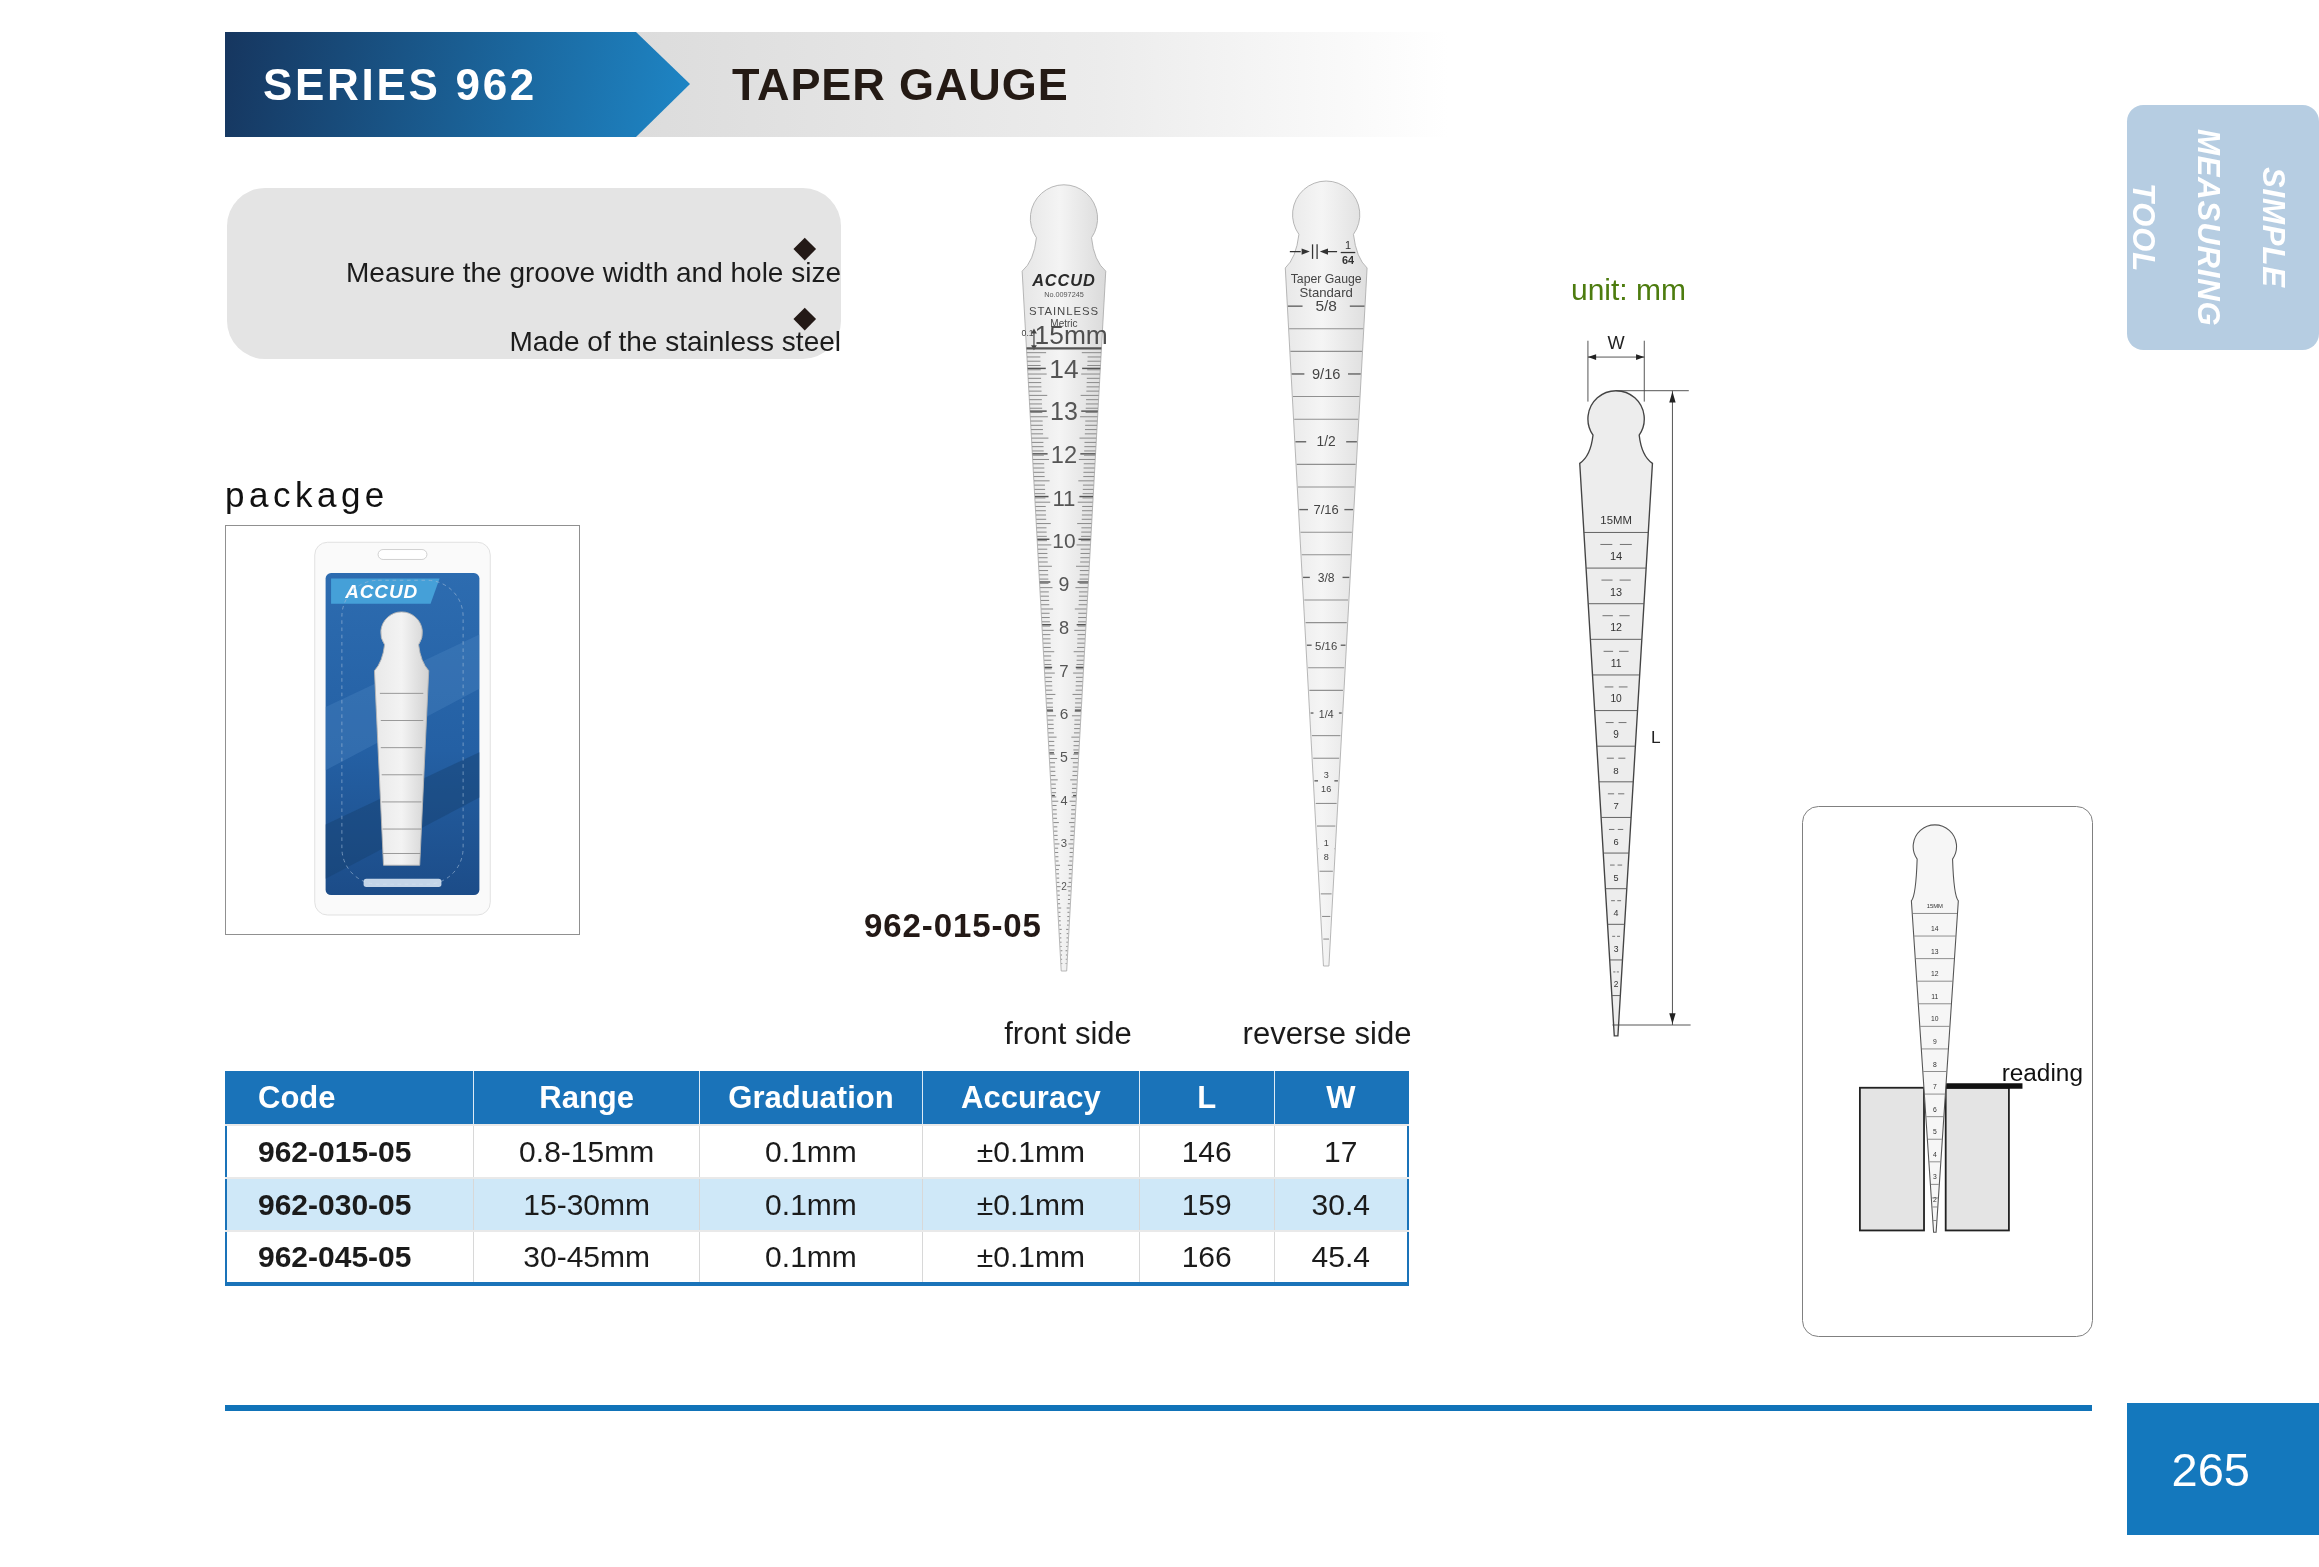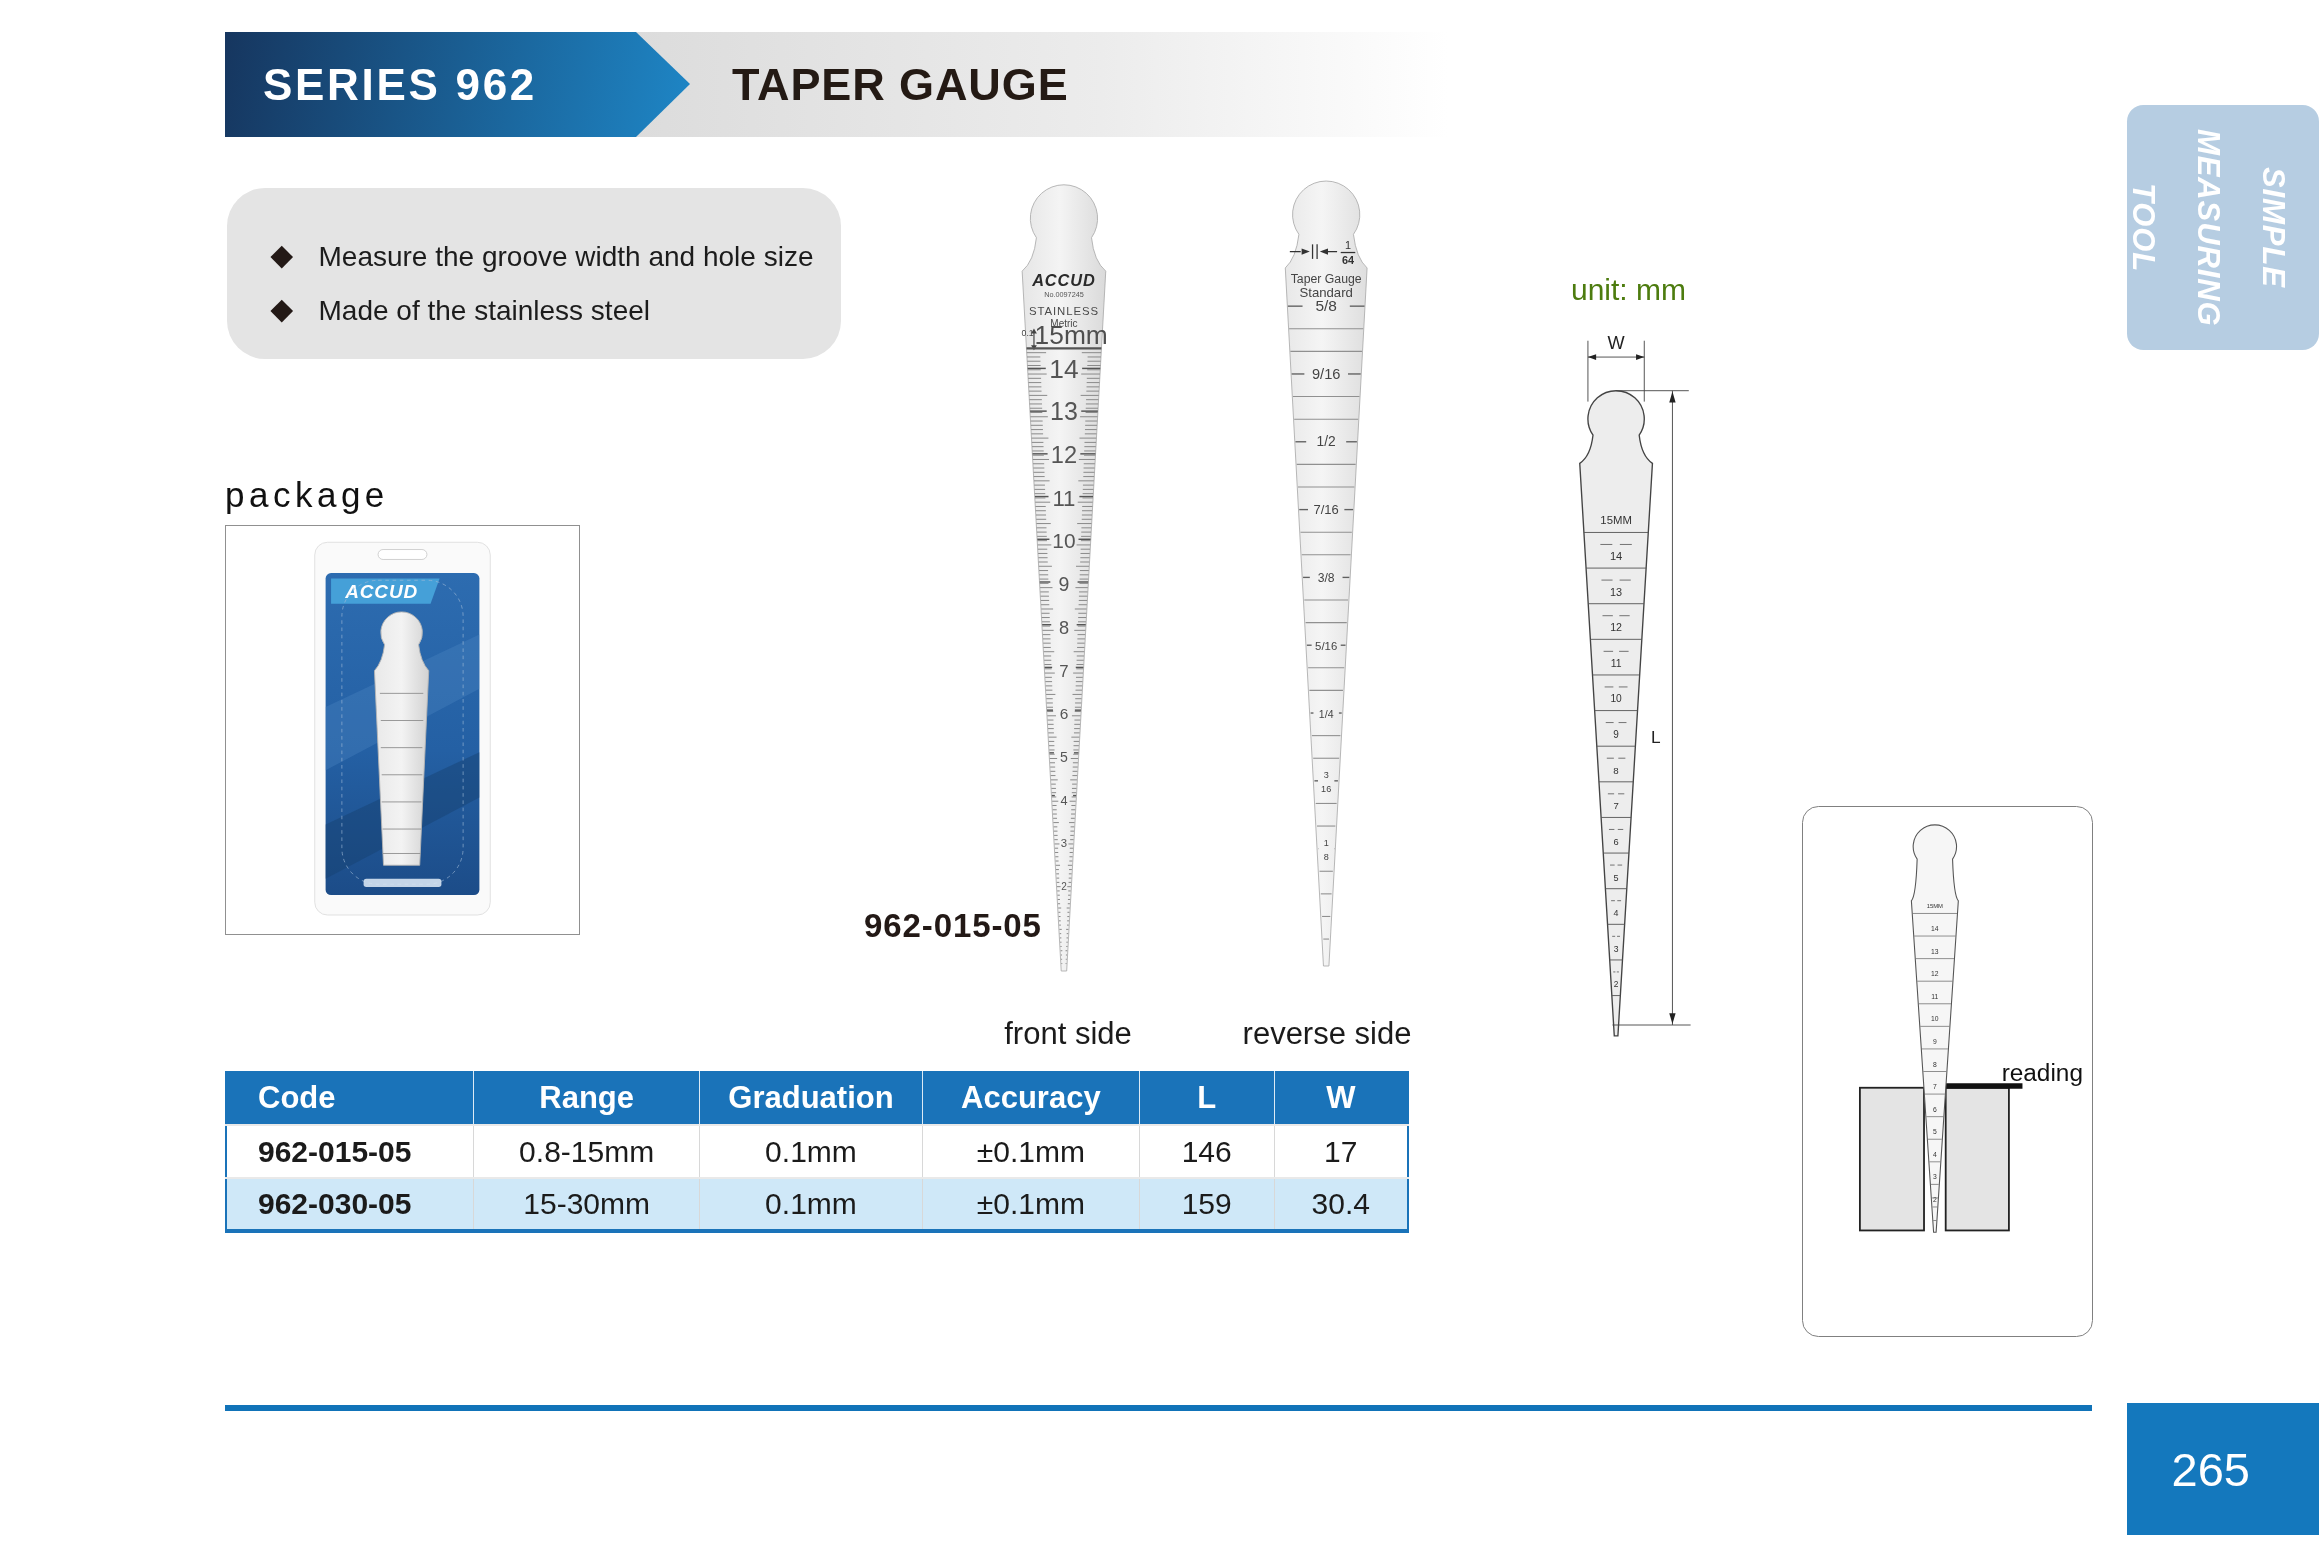--- a/index.html
+++ b/index.html
@@ -22,21 +22,21 @@
     font-size:45px;font-weight:bold;color:#241a14;letter-spacing:0.9px;}
   
   #sidebar{left:2127px;top:105px;width:192px;height:245px;background:var(--sidebar);
     border-radius:16.4px;overflow:hidden;}
   #sidebar .vtext{width:100%;height:100%;writing-mode:vertical-rl;text-align:center;
     color:#fff;font-weight:bold;font-style:italic;font-size:31px;line-height:2.1;
     padding-right:12.7px;letter-spacing:0.9px;}
   
   #features{left:227px;top:188px;width:614px;height:171px;background:#e4e4e4;border-radius:38px;
     padding:53px 0 0 47px;}
-  .feature-row{display:flex;align-items:center;margin-bottom:22px;}
+  .feature-row{display:flex;align-items:flex-end;margin-bottom:22px;flex-direction:column;}
   .diamond{width:15.5px;height:15.5px;background:#231916;transform:rotate(45deg);margin-right:29px;flex:none;}
   .feature-text{font-size:28px;color:#1c1c1c;}
   
   #package-label{left:225px;top:475px;width:355px;text-align:left;font-size:35px;
     letter-spacing:4.5px;color:#111;}
   #package-box{left:225px;top:525px;width:355px;height:410px;background:#fff;border:0.9px solid #909090;}
   
   #product-code{left:864px;top:907px;font-size:33px;font-weight:bold;color:#231916;letter-spacing:0.9px;}
   #front-caption{left:977px;top:1016px;width:182px;text-align:center;font-size:31px;}
   #reverse-caption{left:1236px;top:1016px;width:182px;text-align:center;font-size:31px;}
@@ -697,20 +697,28 @@
         <td>17</td>
       </tr>
       <tr class="alt">
         <td class="left code">962-030-05</td>
         <td>15-30mm</td>
         <td>0.1mm</td>
         <td>±0.1mm</td>
         <td>159</td>
         <td>30.4</td>
       </tr>
+      <tr>
+        <td class="left code">962-045-05</td>
+        <td>30-45mm</td>
+        <td>0.1mm</td>
+        <td>±0.1mm</td>
+        <td>166</td>
+        <td>45.4</td>
+      </tr>
     </tbody>
 </table>
 
 <div class="abs" id="bottom-line"></div>
 <div class="abs" id="page-box">
   <span class="num">265</span>
 </div>
 
 
 </body></html>

